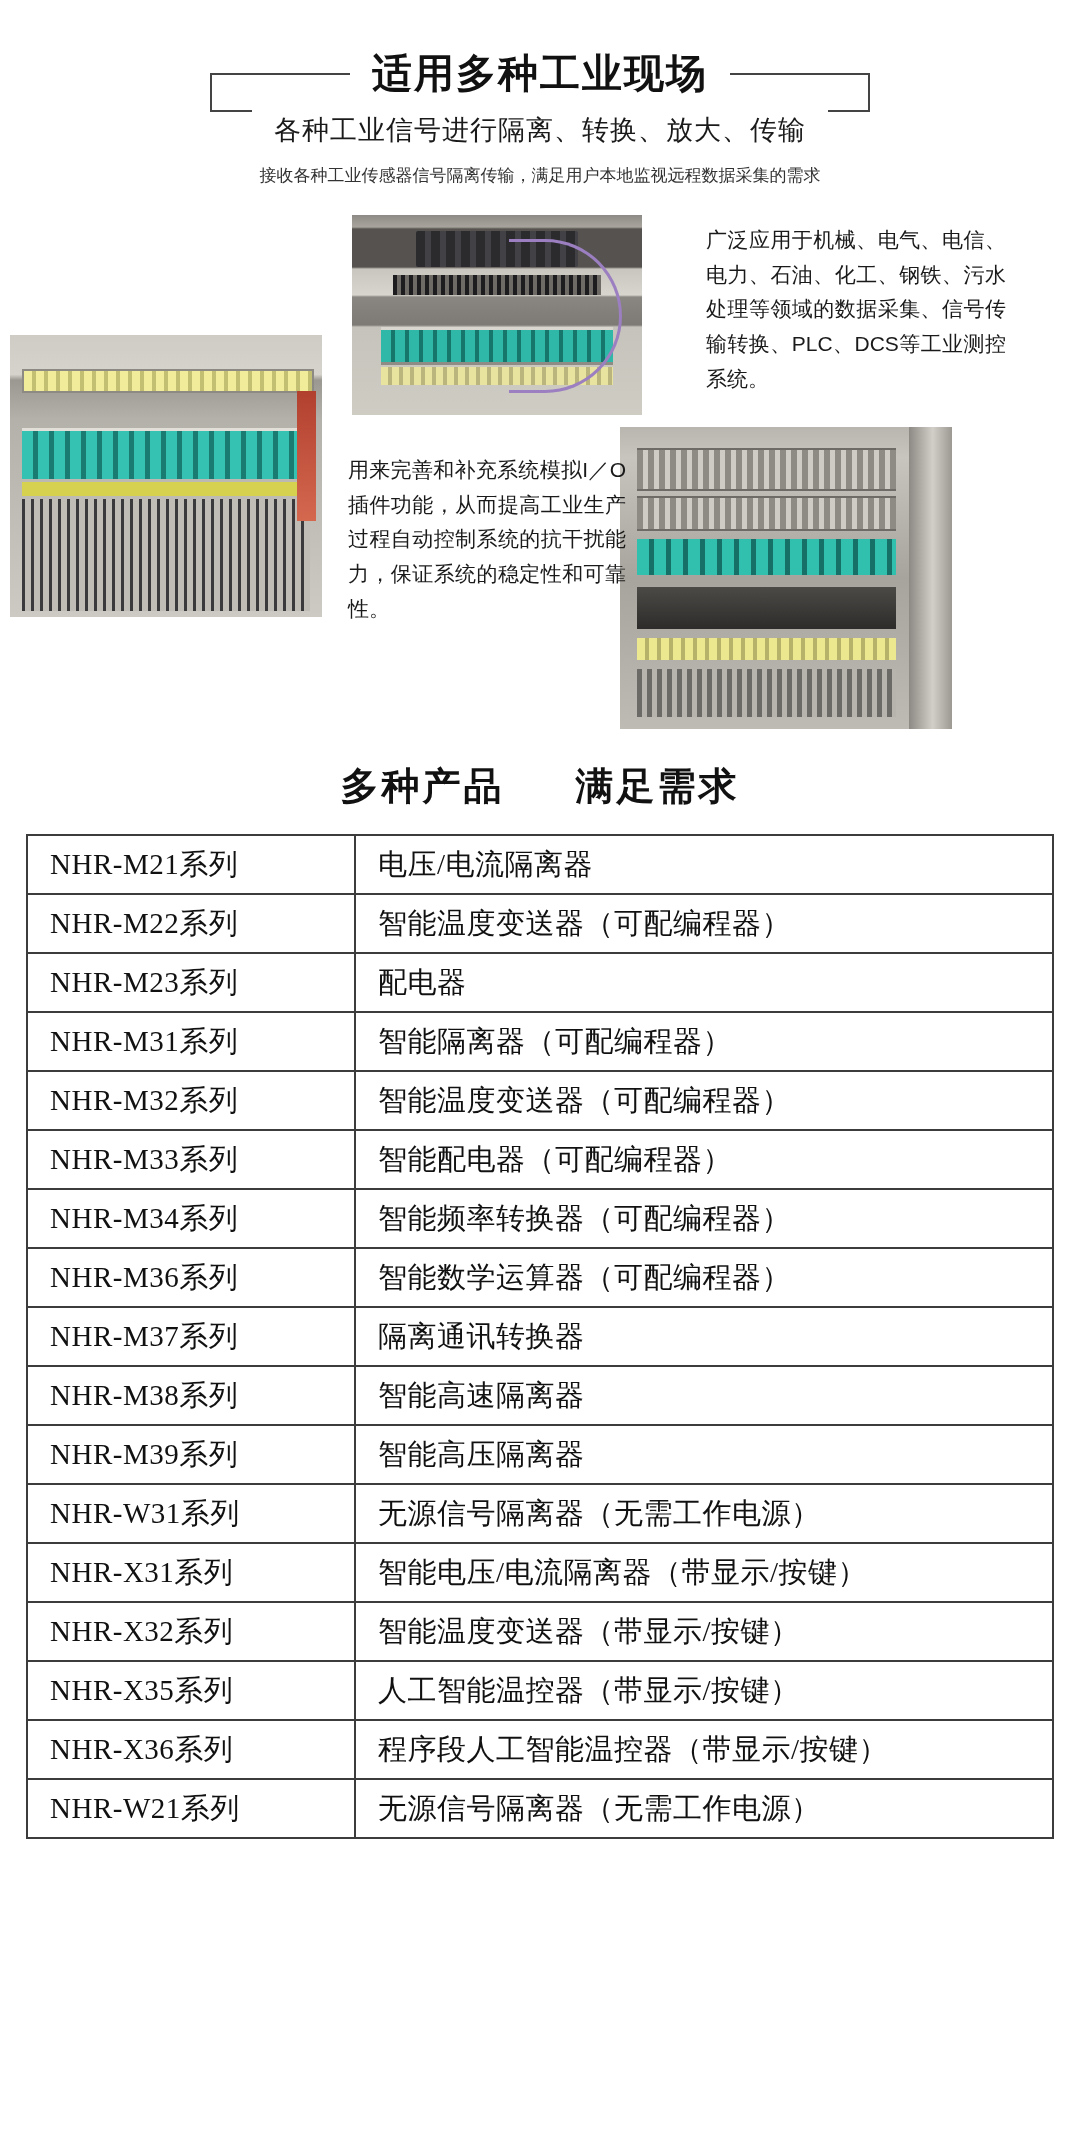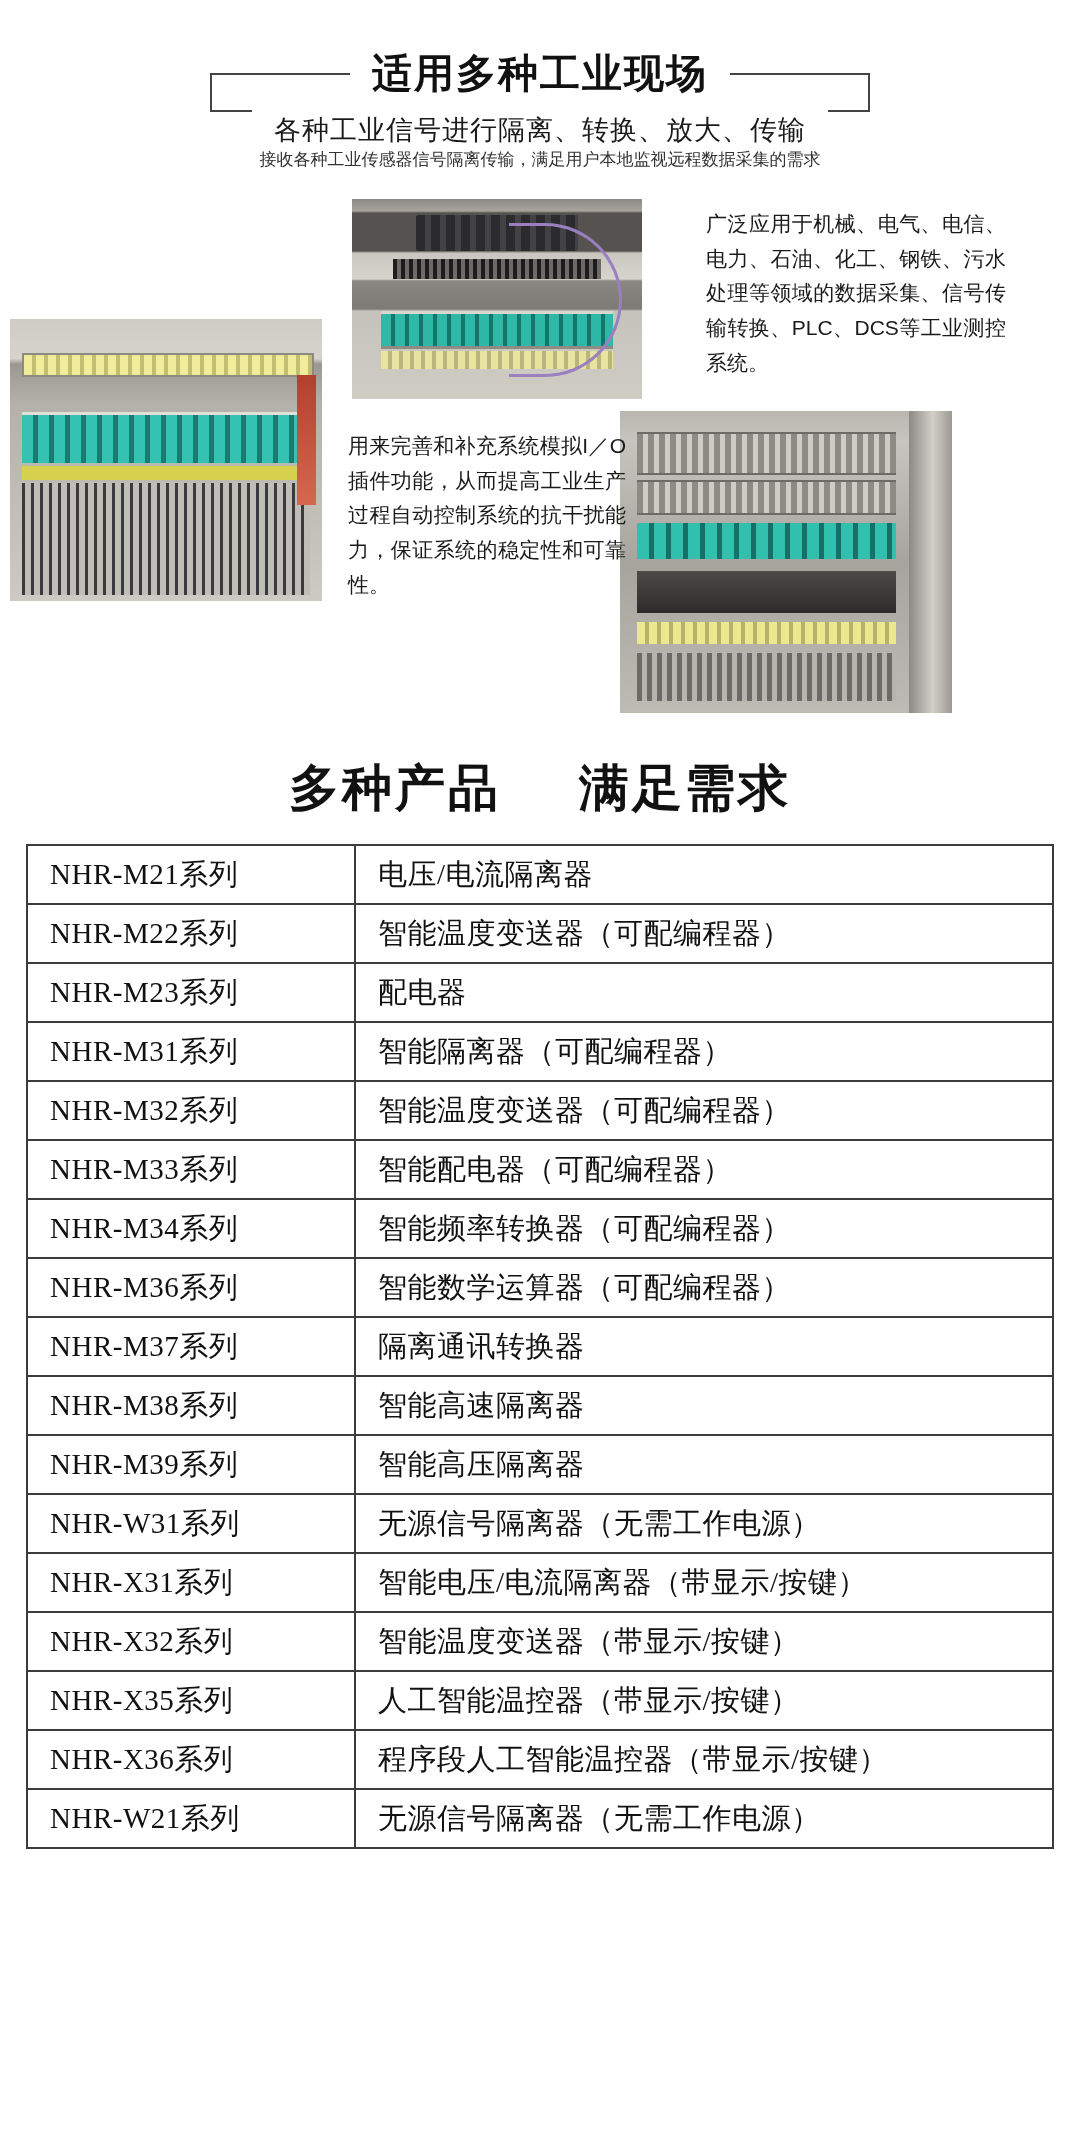--- a/index.html
+++ b/index.html
@@ -84,20 +84,21 @@
     height: 2px;
     background: #444;
   }
   .subtitle {
     font-size: 27px;
     letter-spacing: 1px;
     color: #1a1a1a;
     font-family: "Liberation Sans", sans-serif;
   }
   .desc {
+    margin-top: 16px;
     font-size: 17px;
     color: #333;
     font-family: "Liberation Sans", sans-serif;
   }
 
   
   .collage {
     position: relative;
     width: 1080px;
     height: 560px;
@@ -294,30 +295,30 @@
     color: #1a1a1a;
   }
   #text-right {
     left: 706px;
     top: 22px;
     width: 300px;
     text-align: justify;
   }
   #text-mid {
     left: 348px;
-    top: 244px;
+    top: 252px;
     width: 278px;
     text-align: justify;
   }
 
   
   .products-head {
-    margin-top: 10px;
+    margin-top: 0;
     text-align: center;
-    font-size: 50px;
+    font-size: 38px;
     font-weight: bold;
     font-family: "Liberation Sans", sans-serif;
     letter-spacing: 3px;
     color: #111;
   }
   .products-head .gap {
     display: inline-block;
     width: 44px;
   }
 

